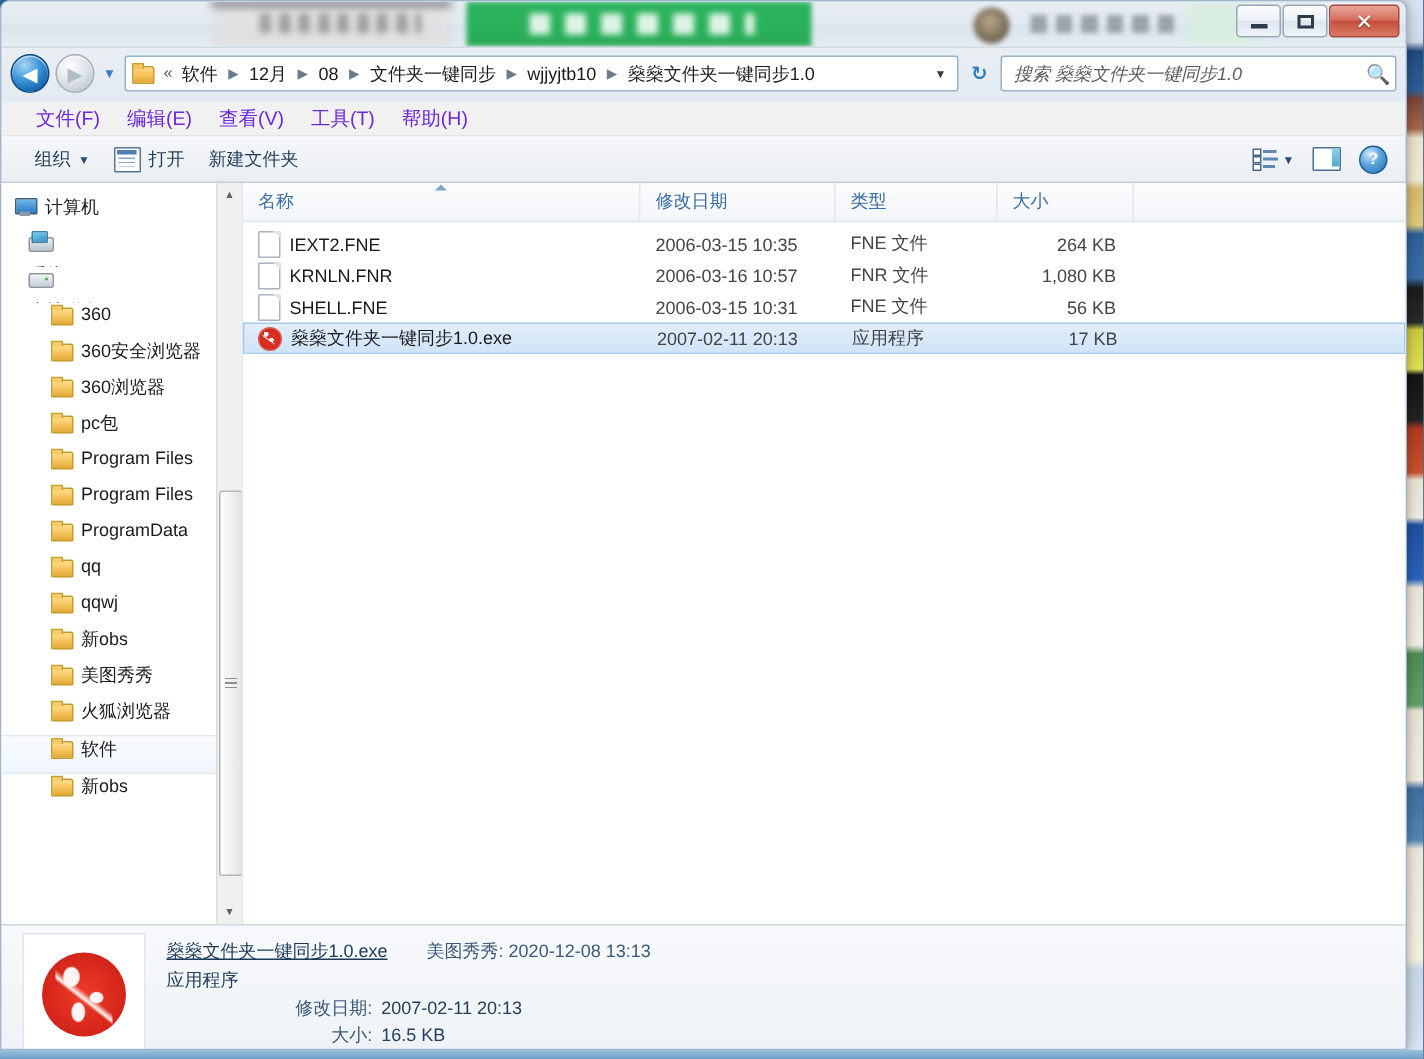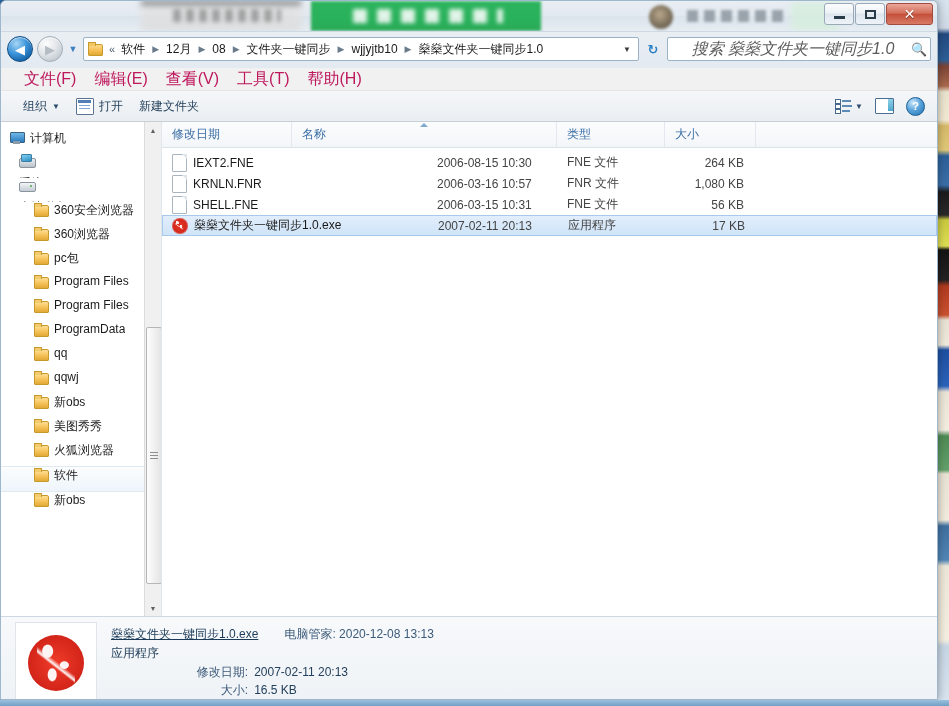--- a/index.html
+++ b/index.html
@@ -208,34 +208,34 @@
     color: #2b7fc4; font-size: 13px; font-weight: bold;
   }
   .searchbox {
     width: 252px; flex: none;
     display: flex; align-items: center;
     height: 22px; background: #fff;
     border: 1px solid #9ab2c6; border-radius: 2px;
     padding: 0 2px 0 8px;
   }
   .search-ph {
-    flex: 1 1 auto; font-size: 16px; color: #5c5c5c; font-style: italic;
-    white-space: nowrap; overflow: hidden; text-align: center;
+    flex: 1 1 auto; font-size: 12px; color: #5c5c5c; font-style: italic;
+    white-space: nowrap; overflow: hidden;
   }
   .search-icon { width: 18px; flex: none; text-align: center; color: #2f6fa8; font-size: 13px; }
 
   
   .menubar {
     display: flex; align-items: center;
     height: 22px; padding-left: 14px;
     background: #f1f1f1;
     border-bottom: 1px solid #e5e5e5;
   }
   .menu-item {
-    font-size: 16px; color: #be185d; padding: 3px 9px; cursor: pointer; border-radius: 2px;
+    font-size: 13px; color: #6d28d9; padding: 3px 9px; cursor: pointer; border-radius: 2px;
   }
 
   
   .toolbar {
     display: flex; 
     height: 30px;
     background: linear-gradient(180deg,#f5f7f9 0%, #eaeef2 100%);
     border-bottom: 1px solid #c8ced4;
     padding: 0 6px 0 14px;
   }
@@ -590,20 +590,24 @@
             <span class="nav-label">系统 (C:)</span>
           </div>
 
           <div class="nav-row indent1">
             <span class="ico ico-drive"></span>
             <span class="nav-label">本地磁盘 (D:)</span>
           </div>
 
           <div class="nav-row indent2">
             <span class="ico ico-folder"></span>
+            <span class="nav-label">360</span>
+          </div>
+          <div class="nav-row indent2">
+            <span class="ico ico-folder"></span>
             <span class="nav-label">360安全浏览器</span>
           </div>
           <div class="nav-row indent2">
             <span class="ico ico-folder"></span>
             <span class="nav-label">360浏览器</span>
           </div>
           <div class="nav-row indent2">
             <span class="ico ico-folder"></span>
             <span class="nav-label">pc包</span>
           </div>
@@ -653,43 +657,43 @@
           <div class="sb-arrow up">▲</div>
           <div class="sb-thumb" style="top:205px; height:255px;">
             <span class="sb-grip"></span>
           </div>
           <div class="sb-arrow down">▼</div>
         </div>
       </div>
 
       <div class="filepane">
         <div class="col-headers">
-          <div class="col-h c-date">
-            <span>修改日期</span>
-          </div>
           <div class="col-h c-name">
             <span class="sort-arrow"></span>
             <span>名称</span>
+          </div>
+          <div class="col-h c-date">
+            <span>修改日期</span>
           </div>
           <div class="col-h c-type">
             <span>类型</span>
           </div>
           <div class="col-h c-size">
             <span>大小</span>
           </div>
           <div class="col-h c-pad"></div>
         </div>
 
         <div class="file-rows">
           <div class="file-row">
             <span class="fr-name">
               <span class="doc-icon"></span>
               <span>IEXT2.FNE</span>
             </span>
-            <span class="fr-date">2006-08-15 10:30</span>
+            <span class="fr-date">2006-03-15 10:35</span>
             <span class="fr-type">FNE 文件</span>
             <span class="fr-size">264 KB</span>
           </div>
 
           <div class="file-row">
             <span class="fr-name">
               <span class="doc-icon"></span>
               <span>KRNLN.FNR</span>
             </span>
             <span class="fr-date">2006-03-16 10:57</span>
@@ -721,21 +725,21 @@
     </div>
 
     <div class="details">
       <div class="details-icon-box">
         <div class="big-app-icon"></div>
       </div>
       <div class="details-text">
         <div class="det-line">
           <span class="det-title det-underline">燊燊文件夹一键同步1.0.exe</span>
           <span class="det-right">
-            <span>电脑管家:</span>
+            <span>美图秀秀:</span>
             <span>2020-12-08 13:13</span>
           </span>
         </div>
         <div>应用程序</div>
         <div class="det-grid">
           <span class="det-label-right">修改日期:</span>
           <span class="det-val">2007-02-11 20:13</span>
           <span class="det-label-right">大小:</span>
           <span class="det-val">16.5 KB</span>
         </div>

